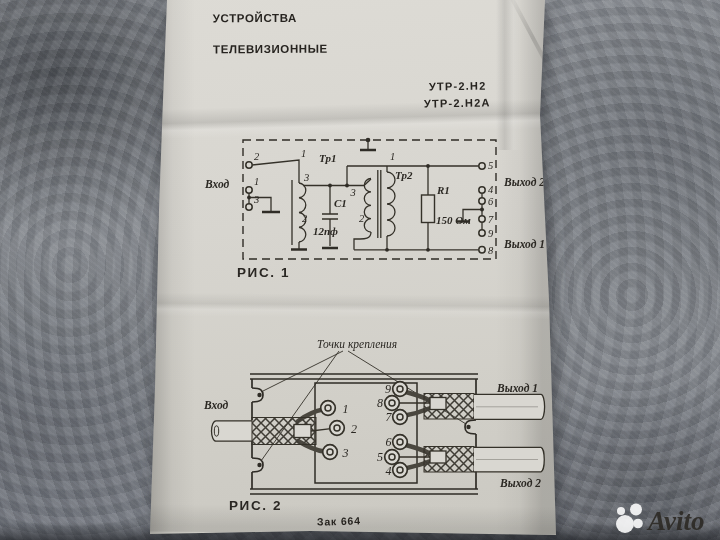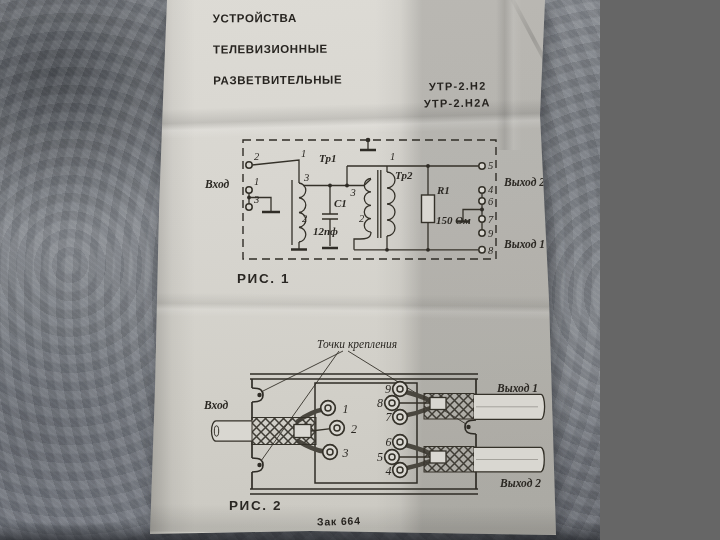--- a/index.html
+++ b/index.html
@@ -1,16 +1,16 @@
 <!DOCTYPE html>
 <html><head>
 <meta charset="utf-8">
 <style>
   html,body{margin:0;padding:0;background:#666;}
-  .scene{position:relative;width:600px;height:540px;overflow:hidden;
+  .scene{position:relative;width:720px;height:540px;overflow:hidden;
     font-family:"Liberation Sans",sans-serif;
     background:
       radial-gradient(ellipse 280px 220px at 55px 75px, rgba(28,31,36,.55), rgba(28,31,36,0) 72%),
       radial-gradient(ellipse 320px 260px at 30px 430px, rgba(50,55,64,.30), rgba(0,0,0,0) 70%),
       radial-gradient(ellipse 300px 260px at 665px 140px, rgba(55,59,66,.30), rgba(0,0,0,0) 72%),
       radial-gradient(ellipse 260px 180px at 650px 500px, rgba(40,43,49,.38), rgba(0,0,0,0) 70%),
       linear-gradient(#8c9096,#84888e 60%,#7e828a);}
   .fabric-swirls{position:absolute;inset:0;
     background:
       repeating-radial-gradient(circle at 632px 295px, rgba(255,255,255,.05) 0 7px, rgba(0,0,0,.055) 9px 16px),
@@ -34,21 +34,21 @@
     background:linear-gradient(90deg, rgba(0,0,0,0), rgba(0,0,0,.14), rgba(0,0,0,0));}
   .crease-right{left:496px;top:0;width:26px;height:150px;
     background:linear-gradient(90deg, rgba(0,0,0,0), rgba(0,0,0,.09), rgba(255,255,255,.08), rgba(0,0,0,0));}
   .crease-bottom{left:150px;top:505px;width:410px;height:28px;transform:rotate(.4deg);
     background:linear-gradient(rgba(0,0,0,0), rgba(0,0,0,.10) 80%);}
   .print{position:absolute;color:#272420;font-weight:bold;white-space:pre-line;}
   .title-block{left:213px;top:11px;font-size:11.5px;line-height:15.5px;letter-spacing:.6px;transform:rotate(-.4deg);}
   .model-line1{left:429px;top:80px;font-size:11px;letter-spacing:1.2px;transform:rotate(-1deg);}
   .model-line2{left:424px;top:97px;font-size:11px;letter-spacing:1.2px;transform:rotate(-1deg);}
   .fig-caption{font-size:13.5px;letter-spacing:1.6px;color:#2a2723;}
-  .cap1{left:237px;top:271px;}
+  .cap1{left:237px;top:265px;}
   .cap2{left:229px;top:498px;}
   .footer-note{left:317px;top:515px;font-size:10.5px;font-weight:600;letter-spacing:.8px;transform:rotate(-1.5deg);}
   svg.diagram{position:absolute;left:0;top:0;width:720px;height:540px;}
   svg .wire{stroke:#343129;stroke-width:1.3;fill:none;}
   svg .case{stroke:#2f2c26;stroke-width:1.7;fill:none;}
   svg .thin{stroke:#343129;stroke-width:.9;fill:none;}
   svg .gnd{stroke:#2f2c26;stroke-width:2.3;fill:none;}
   svg .dot{fill:#2f2c26;}
   svg .term{fill:#d9d7d1;stroke:#343129;stroke-width:1.5;}
   svg .term2{fill:#d9d7d1;stroke:#343129;stroke-width:1.7;}
@@ -72,21 +72,21 @@
   <div class="paper-wrap">
     <div class="paper">
       <div class="crease crease-top"></div>
       <div class="crease crease-mid"></div>
       <div class="crease crease-diag"></div>
       <div class="crease crease-right"></div>
       <div class="crease crease-bottom"></div>
 
       <div class="print title-block"><span>УСТРОЙСТВА</span><br>
         <span>ТЕЛЕВИЗИОННЫЕ</span><br>
-        <span>РАЗВЕТВИТЕЛЬНЫЕ</span></div>
+        </div>
 
       <div class="print model-line1">УТР-2.Н2</div>
       <div class="print model-line2">УТР-2.Н2А</div>
 
       <svg class="diagram" viewBox="0 0 720 540">
         <defs>
           <pattern id="hatch" width="9" height="9" patternUnits="userSpaceOnUse">
             <path d="M0,0 L9,9 M9,0 L0,9" stroke="#403d36" stroke-width="1.5" fill="none"></path>
           </pattern>
         </defs>

